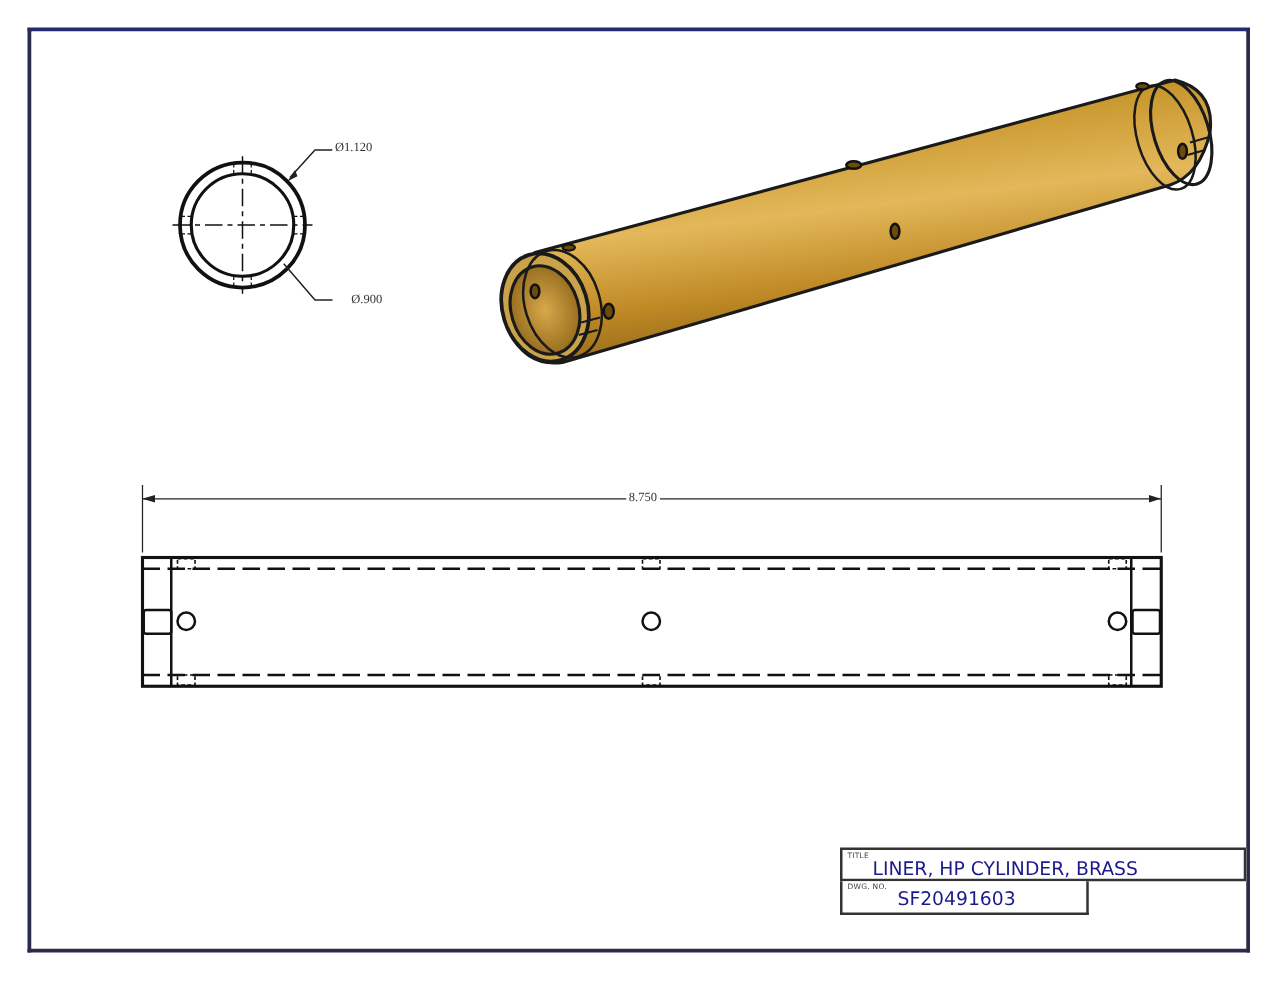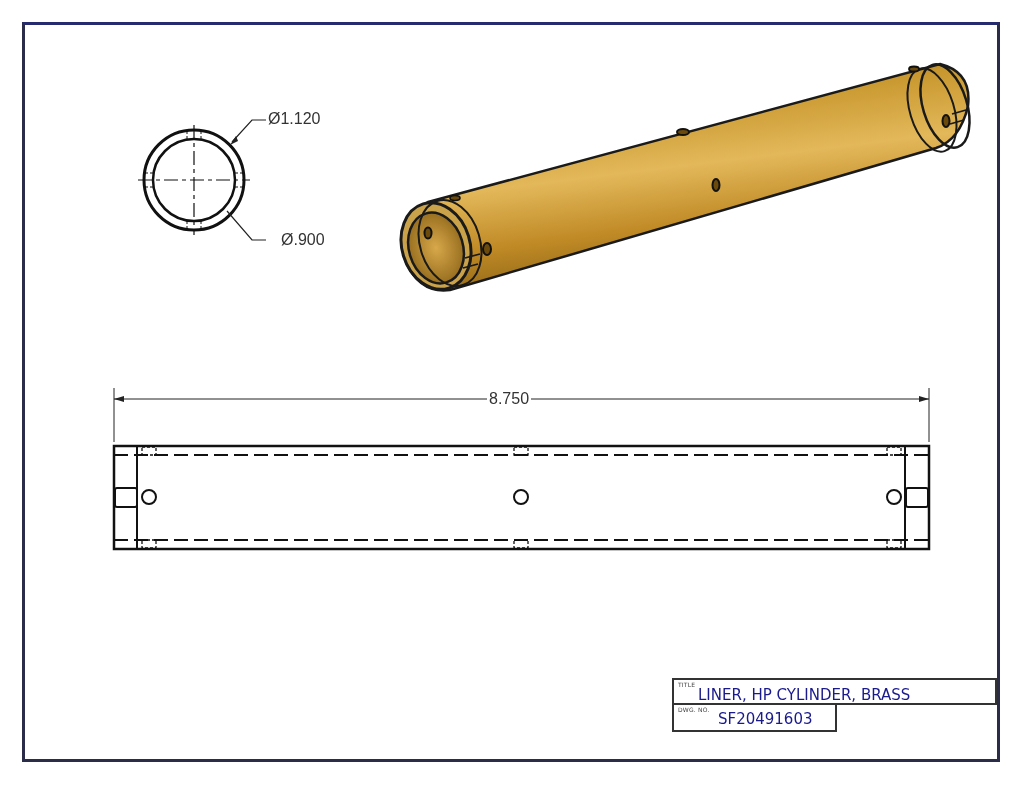--- a/index.html
+++ b/index.html
@@ -1,22 +1,22 @@
 <!DOCTYPE html>
 <html><head>
 <meta charset="utf-8">
 <style>
   html, body { margin: 0; padding: 0; background: #ffffff; }
   body { width: 1024px; height: 786px; position: relative; overflow: hidden; font-family: "DejaVu Sans", sans-serif; }
   .sheet { position: absolute; left: 22px; top: 22px; width: 978px; height: 740px; box-sizing: border-box; border: 3px solid #2b2b4a; border-top-color: #262a6e; }
   svg.drawing { position: absolute; left: 0; top: 0; }
-  .dim-text { position: absolute; font-family: Liberation Sans, sans-serif; font-size: 16px; color: #333; background: #fff; line-height: 16px; padding: 0 2px; }
+  .dim-text { position: absolute; font-family: Liberation Serif, serif; font-size: 10px; color: #333; background: #fff; line-height: 16px; padding: 0 2px; }
   .title-block { position: absolute; left: 672px; top: 678px; width: 327px; height: 56px; }
   .tb-title { position: absolute; left: 0; top: 0; width: 325px; height: 27px; border: 2px solid #333; border-bottom-width: 2px; box-sizing: border-box; background: #fff; }
-  .tb-dwg { position: absolute; left: 0; top: 27px; width: 165px; height: 27px; border: 2px solid #333; border-top: none; box-sizing: border-box; background: #fff; }
+  .tb-dwg { position: absolute; left: 0; top: 27px; width: 199px; height: 27px; border: 2px solid #333; border-top: none; box-sizing: border-box; background: #fff; }
   .tb-label { position: absolute; left: 4px; top: 1px; font-size: 6px; color: #444; letter-spacing: 0.2px; }
   .tb-value { position: absolute; font-size: 15px; color: #1a1a8c; white-space: nowrap; }
   .tb-title .tb-value { left: 24px; top: 6px; }
   .tb-dwg .tb-value { left: 44px; top: 5px; }
 </style>
 </head>
 <body>
 
 <div class="sheet"></div>
 
@@ -115,21 +115,21 @@
     </g>
 
     <circle cx="149" cy="497" r="7" fill="#fff" stroke="#111" stroke-width="2"></circle>
     <circle cx="521" cy="497" r="7" fill="#fff" stroke="#111" stroke-width="2"></circle>
     <circle cx="894" cy="497" r="7" fill="#fff" stroke="#111" stroke-width="2"></circle>
   </g>
 </svg>
 
 <div class="dim-text" style="left:266px; top:111px;">Ø1.120</div>
 <div class="dim-text" style="left:279px; top:232px;">Ø.900</div>
-<div class="dim-text" style="left:487px; top:391px;">8.750</div>
+<div class="dim-text" style="left:501px; top:391px;">8.750</div>
 
 <div class="title-block">
   <div class="tb-title">
     <span class="tb-label">TITLE</span>
     <span class="tb-value">LINER, HP CYLINDER, BRASS</span>
   </div>
   <div class="tb-dwg">
     <span class="tb-label">DWG. NO.</span>
     <span class="tb-value">SF20491603</span>
   </div>

